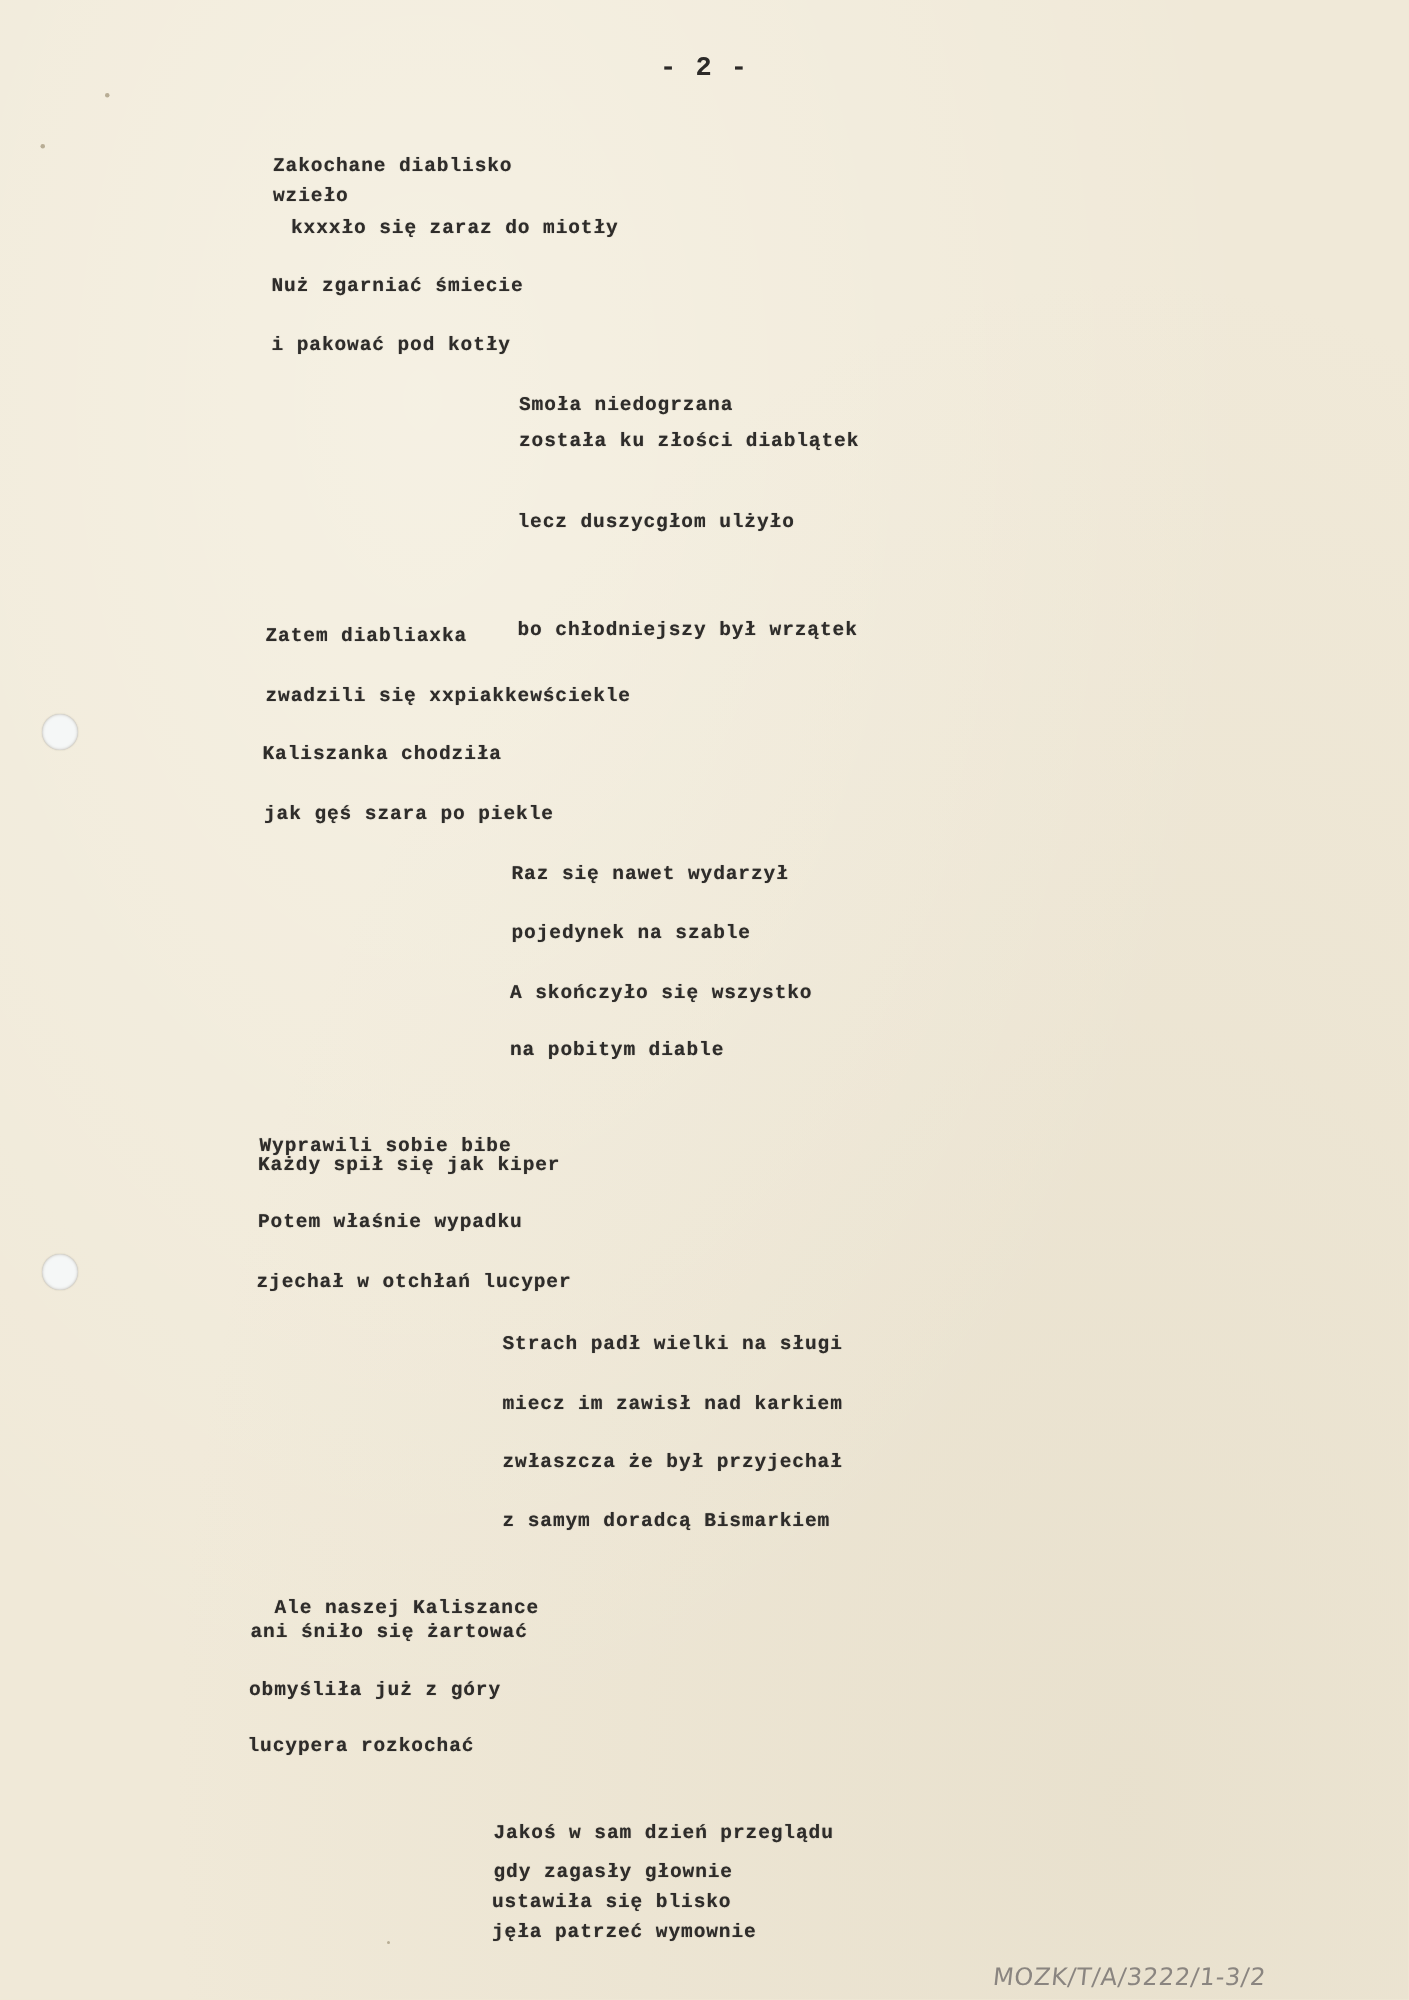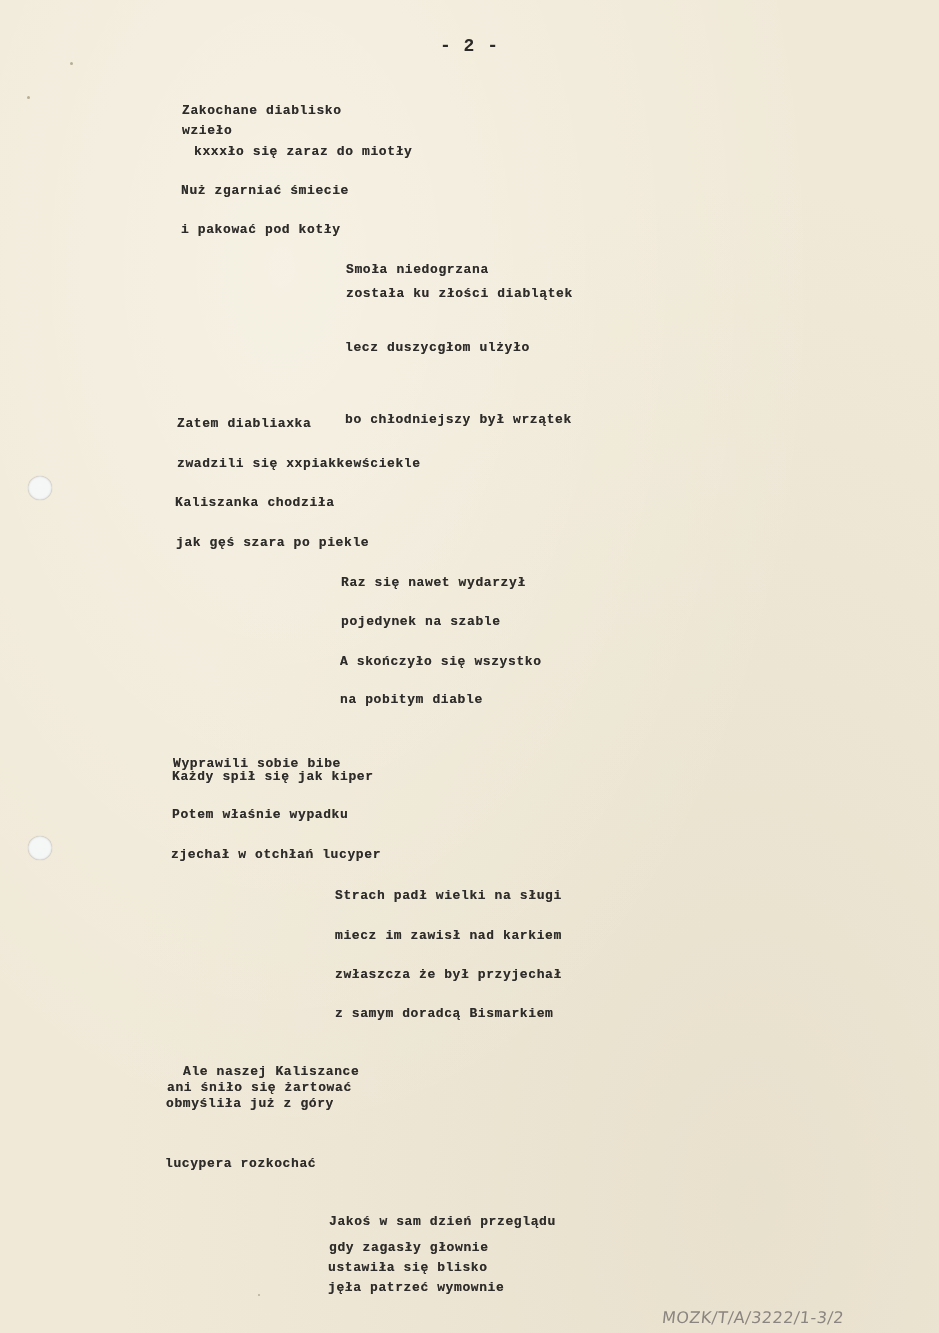--- a/index.html
+++ b/index.html
@@ -106,21 +106,21 @@
     <div class="line" style="left: 173px; top: 727px; margin-top: 27px;">Wyprawili sobie bibe</div>
     <div class="line" style="left: 172px; top: 767px;">Każdy spił się jak kiper</div>
     <div class="line" style="left: 172px; top: 805px;">Potem właśnie wypadku</div>
     <div class="line" style="left: 171px; top: 845px;">zjechał w otchłań lucyper</div>
     <div class="line" style="left: 335px; top: 886px;">Strach padł wielki na sługi</div>
     <div class="line" style="left: 335px; top: 926px;">miecz im zawisł nad karkiem</div>
     <div class="line" style="left: 335px; top: 965px;">zwłaszcza że był przyjechał</div>
     <div class="line" style="left: 335px; top: 1004px;">z samym doradcą Bismarkiem</div>
     <div class="line" style="left: 167px; top: 1062px; margin-left: 16px;">Ale naszej Kaliszance</div>
     <div class="line" style="left: 167px; top: 1078px;">ani śniło się żartować</div>
-    <div class="line" style="left: 166px; top: 1094px;">obmyśliła już z góry</div>
+    <div class="line" style="left: 166px; top: 1117px;">obmyśliła już z góry</div>
     <div class="line" style="left: 165px; top: 1154px;">lucypera rozkochać</div>
     <div class="line" style="left: 329px; top: 1200px; margin-top: 12px;">Jakoś w sam dzień przeglądu</div>
     <div class="line" style="left: 329px; top: 1238px;">gdy zagasły głownie</div>
     <div class="line" style="left: 328px; top: 1258px;">ustawiła się blisko</div>
     <div class="line" style="left: 328px; top: 1278px;">jęła patrzeć wymownie</div>
   </div>
 
   <div class="archive-sig">MOZK/T/A/3222/1-3/2</div>
 </div>
 

